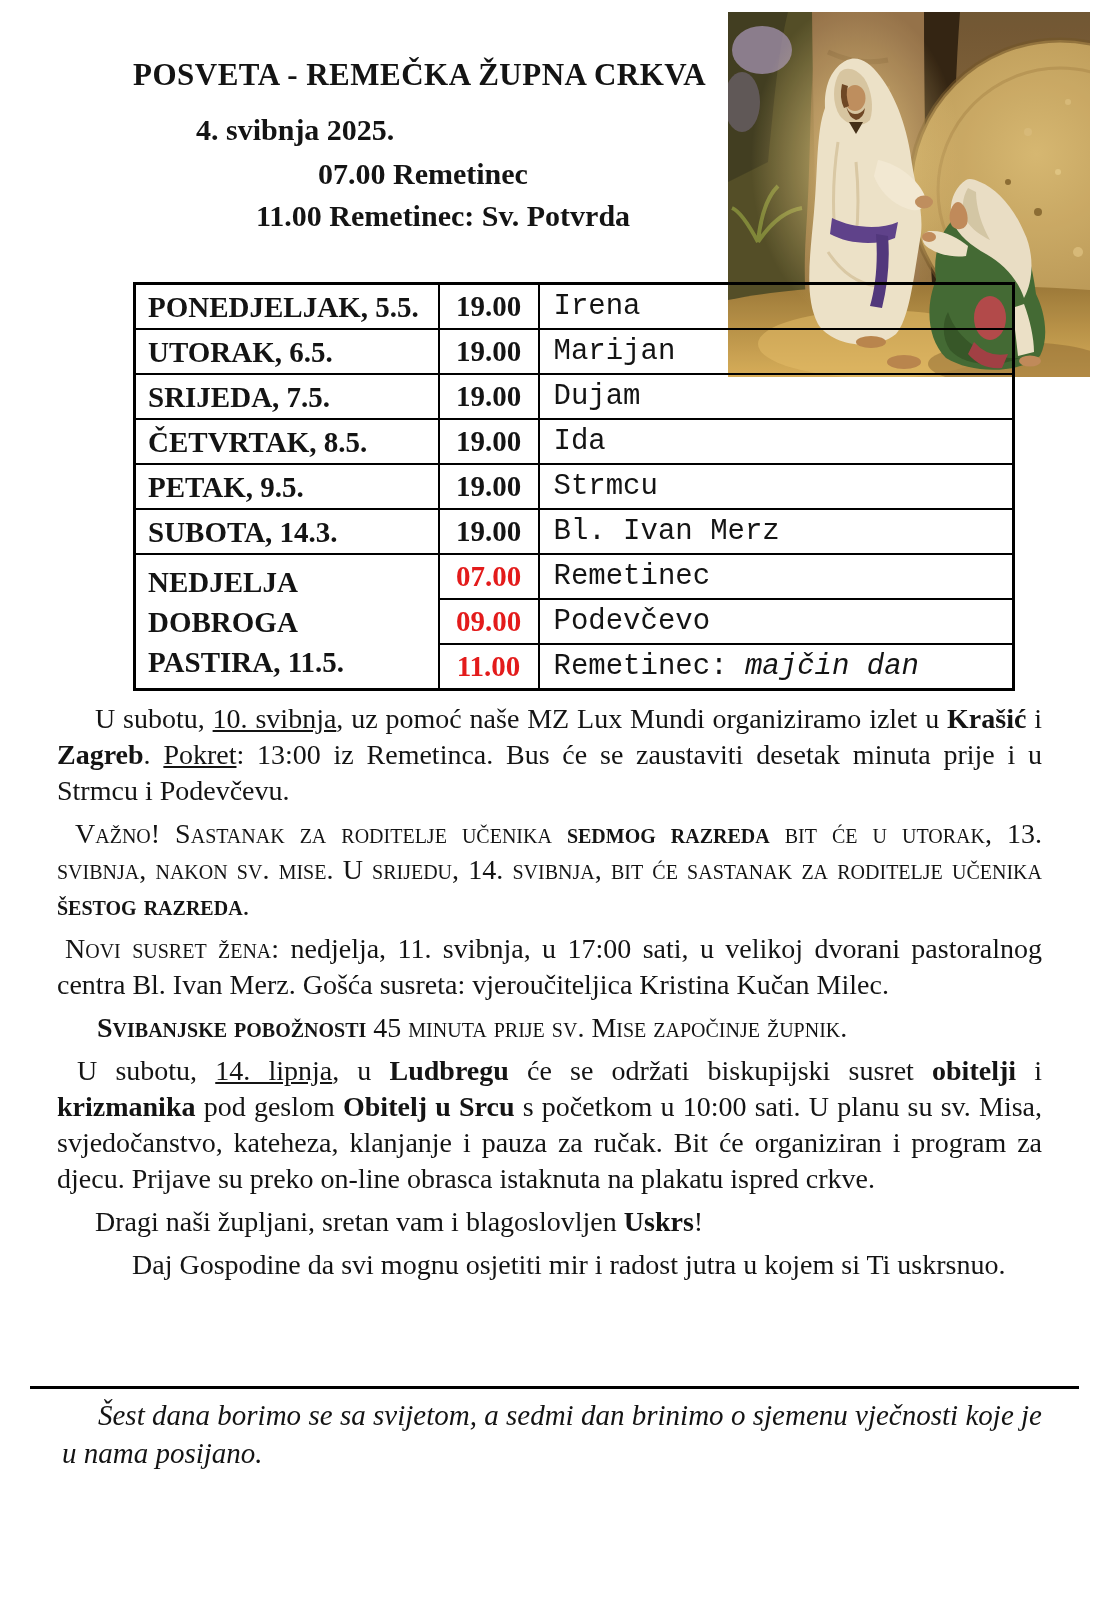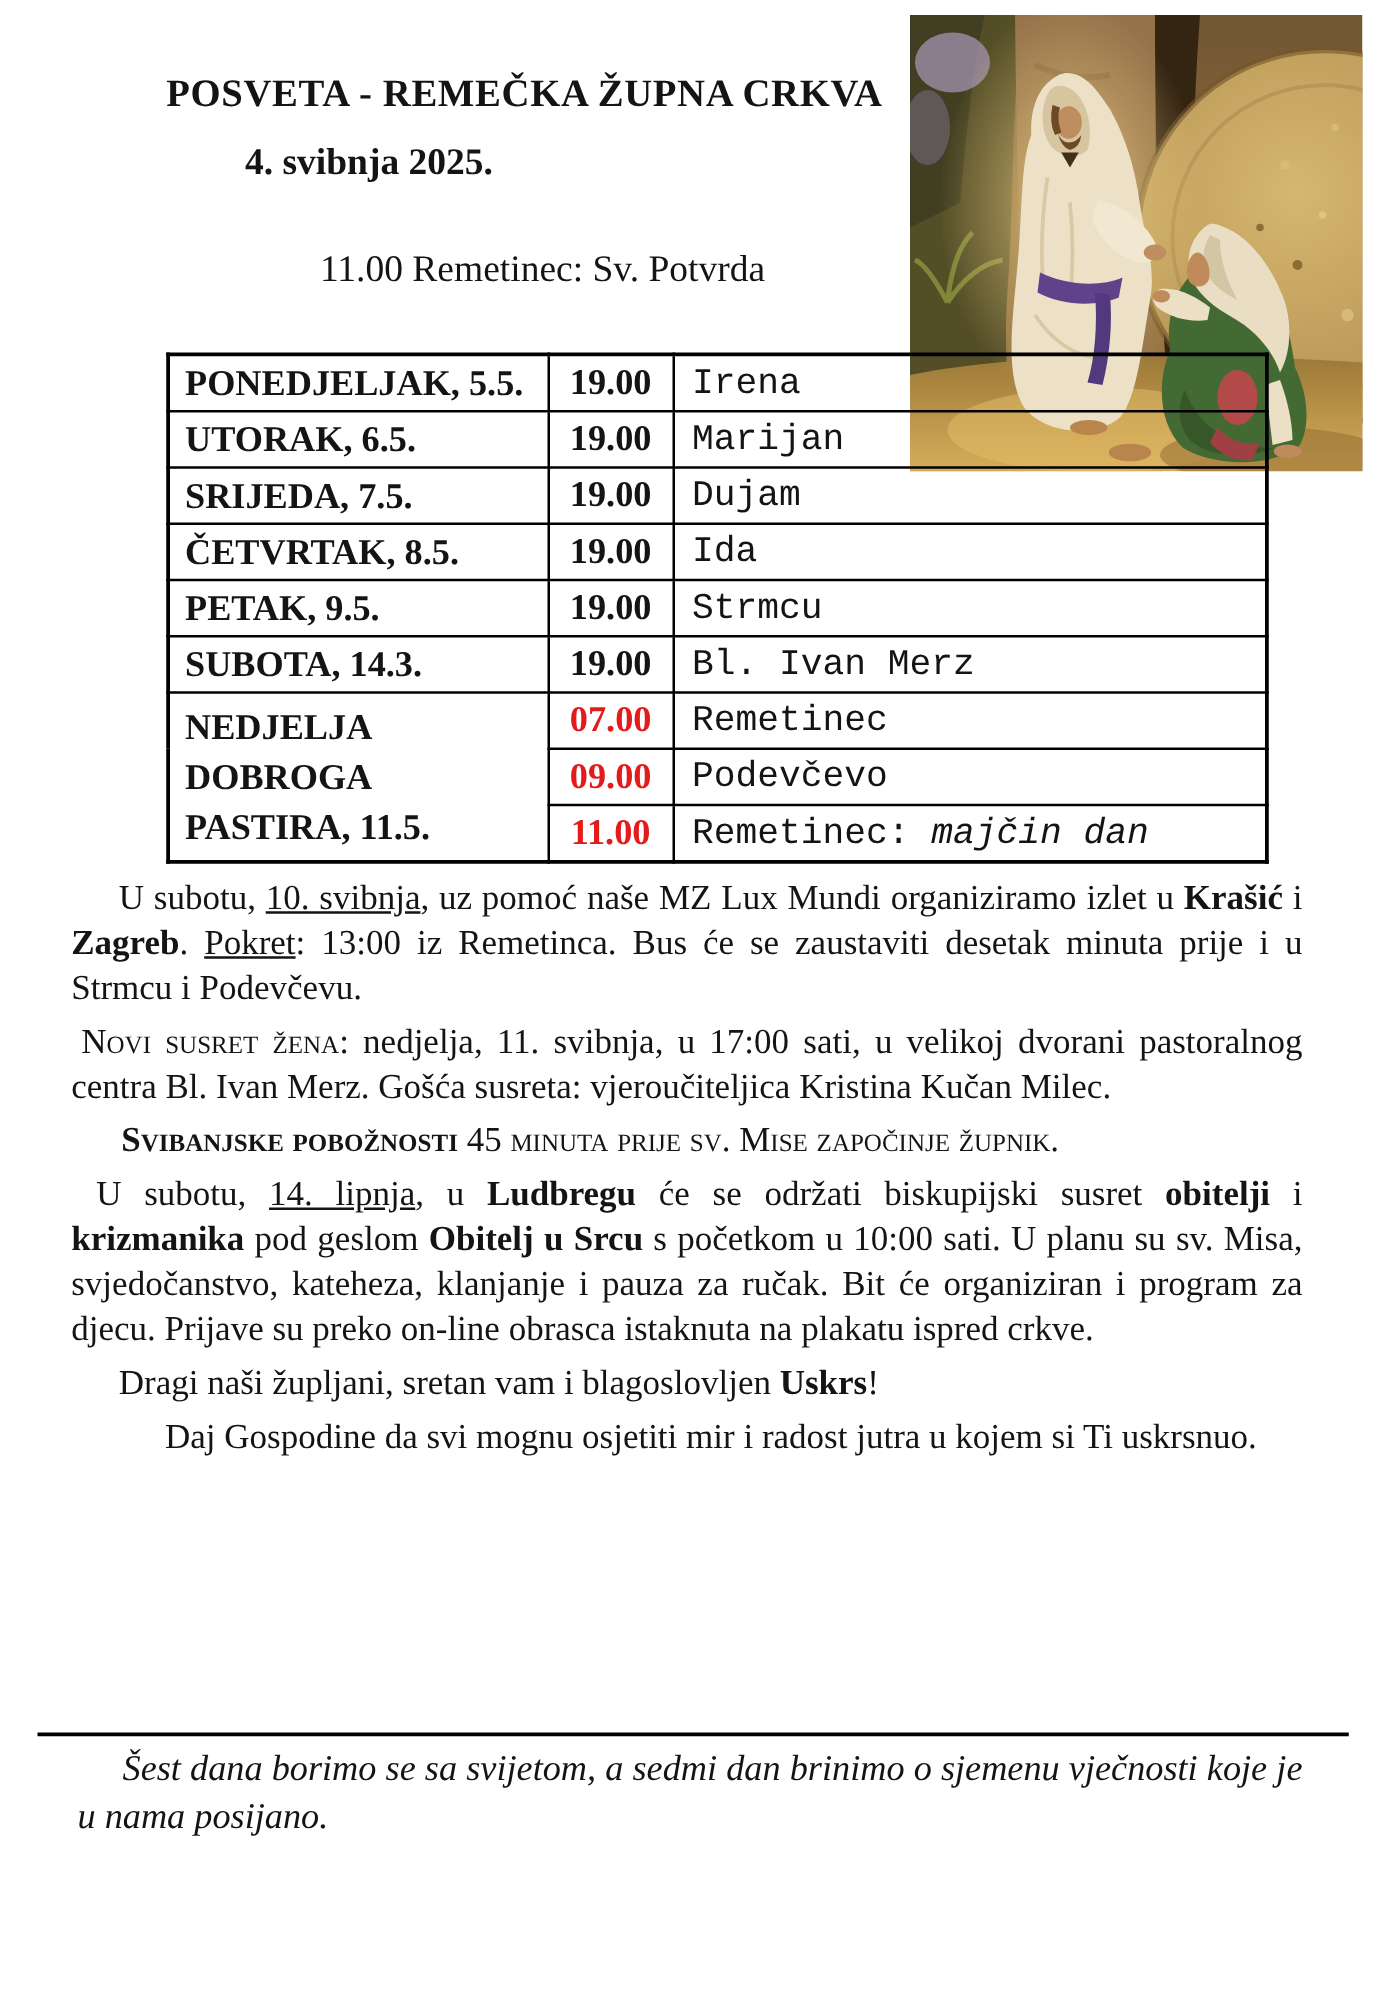--- a/index.html
+++ b/index.html
@@ -3,21 +3,21 @@
 <meta charset="utf-8">
 <style>
   html,body{margin:0;padding:0;background:#ffffff;}
   .page{
     position:relative;width:1103px;height:1600px;background:#ffffff;
     font-family:"Liberation Serif","DejaVu Serif",serif;color:#141414;overflow:hidden;
   }
   .hdr-title{position:absolute;left:133px;top:57px;font-size:31px;font-weight:bold;letter-spacing:.5px;}
   .hdr-date{position:absolute;left:196px;top:113px;font-size:30px;font-weight:bold;}
   .mass-1{position:absolute;left:318px;top:157px;font-size:30px;font-weight:bold;}
-  .mass-2{position:absolute;left:256px;top:199px;font-size:30px;font-weight:normal;}
+  .mass-2{position:absolute;left:256px;top:199px;font-size:30px;font-weight:bold;}
 
   .painting{position:absolute;left:728px;top:12px;width:362px;height:365px;z-index:1;}
   .painting svg{display:block;width:100%;height:100%;}
 
   .schedule{position:absolute;left:133px;top:282px;z-index:2;}
   .schedule table{border-collapse:collapse;table-layout:fixed;width:879px;background:transparent;border:3px solid #000;}
   .schedule td{border:2px solid #000;font-size:29px;vertical-align:middle;padding:0;background:transparent;}
   .schedule td.day{font-weight:bold;padding-left:12px;margin-top:32px;}
   .schedule td.day div{line-height:40px;}
   .schedule td.time{font-weight:bold;text-align:center;height:43px;}
@@ -32,20 +32,21 @@
   .footer-quote{position:absolute;left:62px;top:1396px;width:980px;font-size:29px;line-height:38px;
     font-style:italic;text-align:justify;text-indent:36px;margin:0;}
 </style>
 </head>
 <body>
 
 <div class="page">
 
   <div class="hdr-title">POSVETA - REMEČKA ŽUPNA CRKVA</div>
   <div class="hdr-date">4. svibnja 2025.</div>
+  <div class="mass-1">07.00 Remetinec</div>
   <div class="mass-2">11.00 Remetinec: Sv. Potvrda</div>
 
   <div class="painting">
     <svg viewBox="0 0 362 365" preserveAspectRatio="none">
       <defs>
         <linearGradient id="g-bg" x1="0" y1="0" x2="0" y2="1">
           <stop offset="0" stop-color="#6d5433"></stop>
             <stop offset="1" stop-color="#a5814a"></stop>
         </linearGradient>
         <radialGradient id="g-stone" cx="0.42" cy="0.38" r="0.75">
@@ -190,20 +191,21 @@
           <tr>
             <td class="time red">11.00</td>
             <td class="name"><span>Remetinec: </span><span style="font-style: italic;">majčin dan</span></td>
           </tr>
         </tbody>
     </table>
   </div>
 
   <div class="body-text" id="paragraphs">
       <p style="text-indent: 38px;"><span>U subotu, </span><span style="text-decoration: underline;">10. svibnja</span><span>, uz pomoć naše MZ Lux Mundi organiziramo izlet u </span><span style="font-weight: bold;">Krašić</span><span> i </span><span style="font-weight: bold;">Zagreb</span><span>. </span><span style="text-decoration: underline;">Pokret</span><span>: 13:00 iz Remetinca. Bus će se zaustaviti desetak minuta prije i u Strmcu i Podevčevu.</span></p>
+      <p style="text-indent: 18px;"><span class="sc">Važno! Sastanak za roditelje učenika </span><span class="sc" style="font-weight: bold;">sedmog razreda</span><span class="sc"> bit će u utorak, 13. svibnja, nakon sv. mise. U srijedu, 14. svibnja, bit će sastanak za roditelje učenika </span><span class="sc" style="font-weight: bold;">šestog razreda</span><span class="sc">.</span></p>
       <p style="text-indent: 8px;"><span class="sc">Novi susret žena</span><span>: nedjelja, 11. svibnja, u 17:00 sati, u velikoj dvorani pastoralnog centra Bl. Ivan Merz. Gošća susreta: vjeroučiteljica Kristina Kučan Milec.</span></p>
       <p style="text-indent: 40px;"><span class="sc" style="font-weight: bold;">Svibanjske pobožnosti </span><span class="sc">45 minuta prije sv. Mise započinje župnik.</span></p>
       <p style="text-indent: 20px;"><span>U subotu, </span><span style="text-decoration: underline;">14. lipnja</span><span>, u </span><span style="font-weight: bold;">Ludbregu</span><span> će se održati biskupijski susret </span><span style="font-weight: bold;">obitelji</span><span> i </span><span style="font-weight: bold;">krizmanika</span><span> pod geslom </span><span style="font-weight: bold;">Obitelj u Srcu</span><span> s početkom u 10:00 sati. U planu su sv. Misa, svjedočanstvo, kateheza, klanjanje i pauza za ručak. Bit će organiziran i program za djecu. Prijave su preko on-line obrasca istaknuta na plakatu ispred crkve.</span></p>
       <p style="text-indent: 38px;"><span>Dragi naši župljani, sretan vam i blagoslovljen </span><span style="font-weight: bold;">Uskrs</span><span>!</span></p>
       <p style="text-indent: 75px;"><span>Daj Gospodine da svi mognu osjetiti mir i radost jutra u kojem si Ti uskrsnuo.</span></p>
     </div>
 
   <div class="rule"></div>
   <p class="footer-quote">Šest dana borimo se sa svijetom, a sedmi dan brinimo o sjemenu vječnosti koje je u nama posijano.</p>
 

